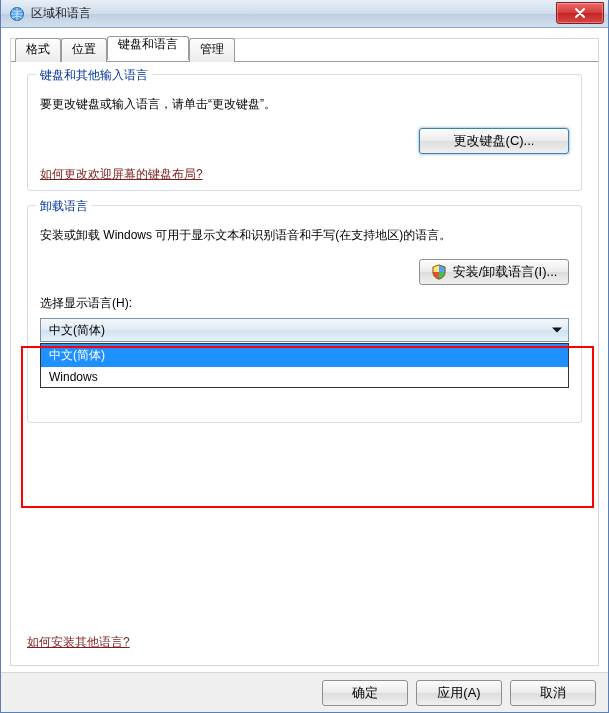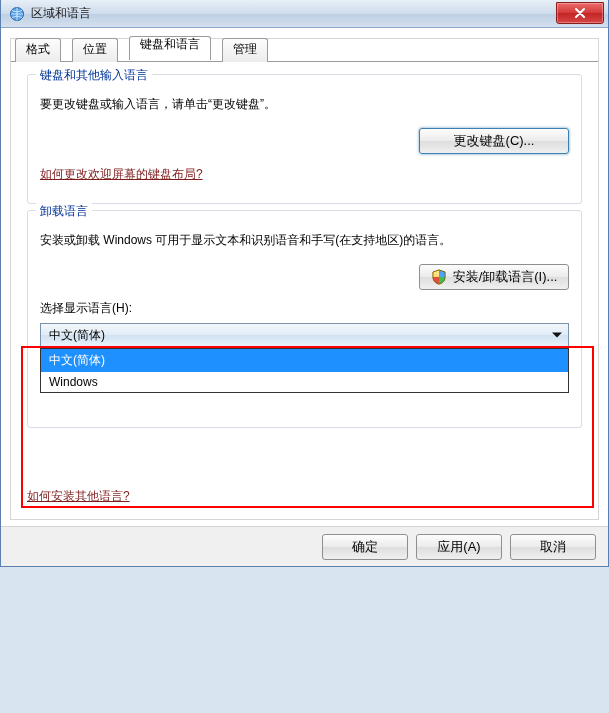--- a/index.html
+++ b/index.html
@@ -6,21 +6,21 @@
     margin: 0;
     padding: 0;
     font-family: "Segoe UI", "Microsoft YaHei", Tahoma, sans-serif;
     font-size: 12px;
     background: #d8e4ef;
     color: #000;
   }
   .window {
     position: relative;
     width: 609px;
-    height: 567px;
+    height: 713px;
     box-sizing: border-box;
     background: #fff;
     border: 1px solid #5a7fb0;
     border-top: none;
   }
   
   .titlebar {
     height: 28px;
     background: linear-gradient(to bottom, #e7eff7 0%, #cfdceb 50%, #bdcfe3 51%, #d4e0ee 100%);
     border-bottom: 1px solid #8aa6c8;
@@ -86,21 +86,21 @@
     display: flex;
     height: 24px;
     z-index: 2;
   }
   .tab {
     position: relative;
     padding: 3px 10px 4px;
     border: 1px solid #9b9b9b;
     border-bottom: none;
     background: linear-gradient(to bottom, #fdfdfd, #ececec);
-    margin-right: 11px;
+    margin-right: 0;
     border-radius: 3px 3px 0 0;
     cursor: pointer;
     line-height: 15px;
   }
   .tab.active {
     background: #fff;
     z-index: 3;
     padding-top: 0;
     top: -2px;
     text-align: center;
@@ -122,22 +122,22 @@
     background: #fff;
     padding: 12px 16px;
     box-sizing: border-box;
   }
 
   
   .groupbox {
     border: 1px solid #d6dde5;
     border-radius: 3px;
     position: relative;
-    margin-bottom: 6px;
-    padding: 14px 12px 20px;
+    margin-bottom: 14px;
+    padding: 14px 12px 7px;
   }
   .groupbox .legend {
     position: absolute;
     top: -8px;
     left: 8px;
     background: #fff;
     padding: 0 4px;
     color: #003399;
   }
   .desc {

